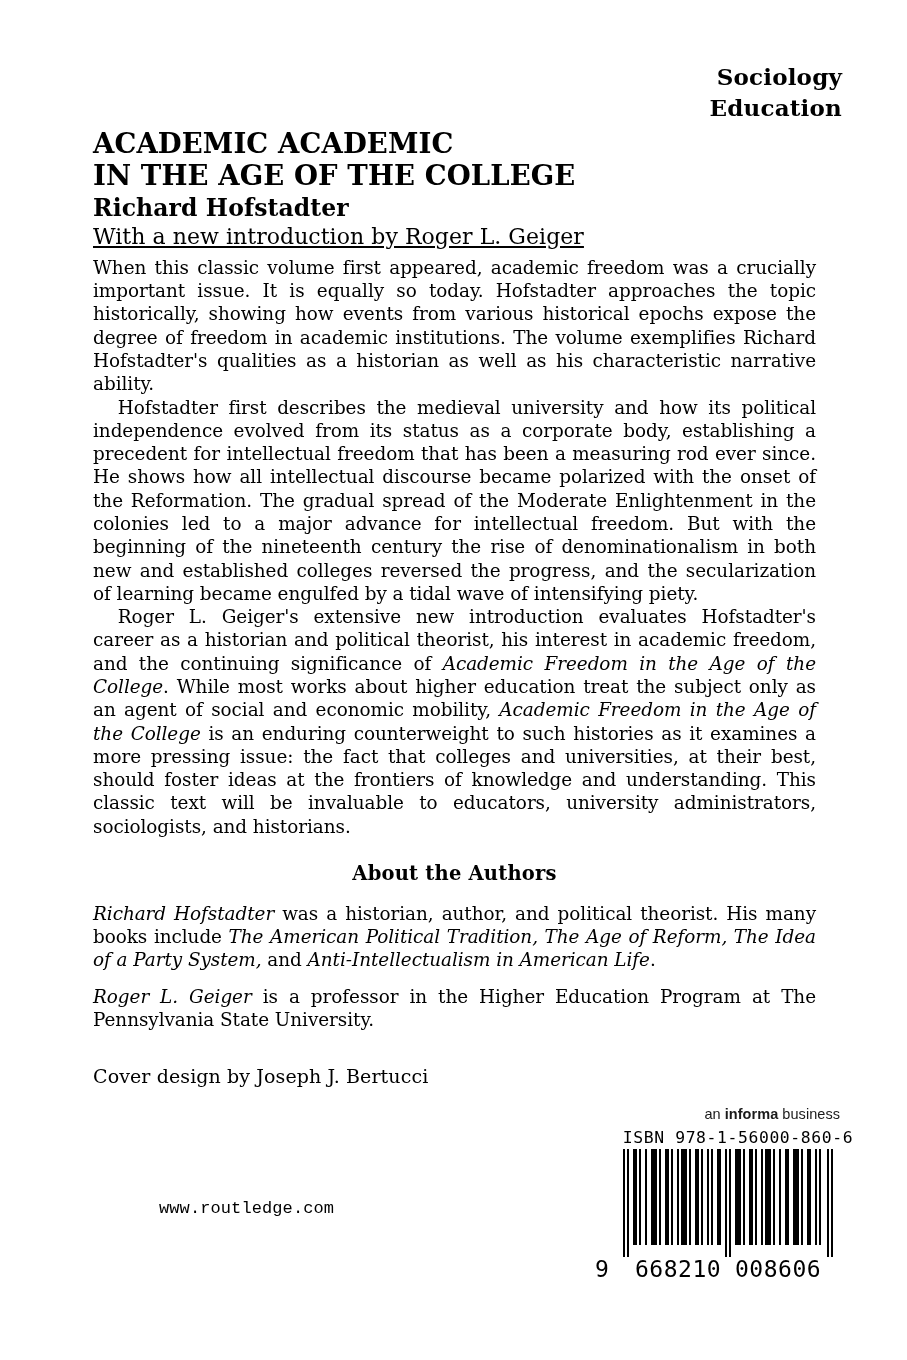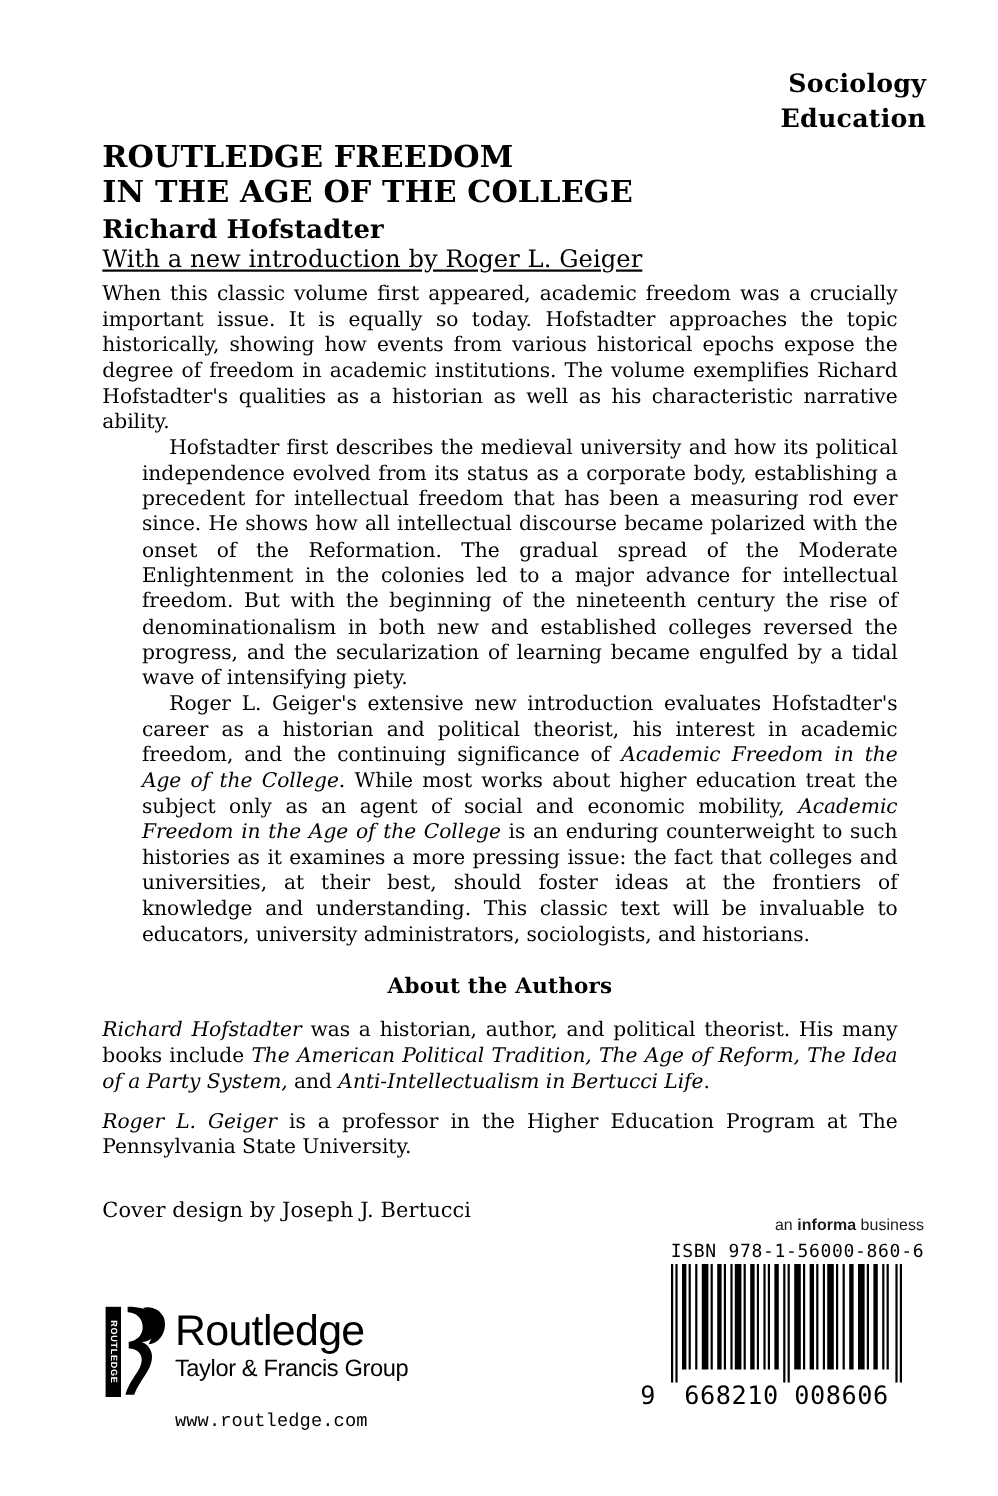--- a/index.html
+++ b/index.html
@@ -74,21 +74,21 @@
 
   .blurb {
     font-size: 18.4px;
     line-height: 1.265;
     text-align: justify;
     text-justify: inter-word;
     margin: 0;
     letter-spacing: -0.05px;
     hyphens: none;
   }
-  .blurb + .blurb { text-indent: 1.35em; margin-left: 36px; }
+  .blurb + .blurb { text-indent: 1.35em; }
 
   .blurb i { font-style: italic; }
 
   
   .about-heading {
     text-align: center;
     font-weight: bold;
     font-size: 19.5px;
     margin: 24px 0 17px 0;
     letter-spacing: 0.2px;
@@ -186,21 +186,21 @@
     font-family: Liberation Sans, sans-serif;
     font-size: 14.5px;
     letter-spacing: 0.05px;
     color: #1a1a1a;
     white-space: nowrap;
   }
   .informa b { font-weight: bold; }
 
   .barcode-block {
     position: absolute;
-    left: 582px;
+    left: 595px;
     top: 1128px;
     width: 260px;
   }
   .isbn-text {
     font-family: "DejaVu Sans Mono", "Liberation Mono", monospace;
     font-size: 16.4px;
     letter-spacing: 0.6px;
     text-align: center;
     margin-left: 26px;
     margin-bottom: 2px;
@@ -229,60 +229,41 @@
 <div class="page">
 
   <div class="category">
     <div>Sociology</div>
     <div>Education</div>
   </div>
 
   <div class="content">
 
     <h1 class="title">
-      <span class="line">ROUTLEDGE FREEDOM</span>
+      <span class="line">ACADEMIC ACADEMIC</span>
       <span class="line">IN THE AGE OF THE COLLEGE</span>
     </h1>
 
     <div class="author">Richard Hofstadter</div>
     <div class="intro-line">With a new introduction by Roger L. Geiger</div>
 
     <p class="blurb">When this classic volume first appeared, academic freedom was a crucially important issue. It is equally so today. Hofstadter approaches the topic historically, showing how events from various historical epochs expose the degree of freedom in academic institutions. The volume exemplifies Richard Hofstadter's qualities as a historian as well as his characteristic narrative ability.</p>
     <p class="blurb">Hofstadter first describes the medieval university and how its political independence evolved from its status as a corporate body, establishing a precedent for intellectual freedom that has been a measuring rod ever since. He shows how all intellectual discourse became polarized with the onset of the Reformation. The gradual spread of the Moderate Enlightenment in the colonies led to a major advance for intellectual freedom. But with the beginning of the nineteenth century the rise of denominationalism in both new and established colleges reversed the progress, and the secularization of learning became engulfed by a tidal wave of intensifying piety.</p>
     <p class="blurb"><span>Roger L. Geiger's extensive new introduction evaluates Hofstadter's career as a historian and political theorist, his interest in academic freedom, and the continuing significance of </span><i>Academic Freedom in the Age of the College</i><span>. While most works about higher education treat the subject only as an agent of social and economic mobility, </span><i>Academic Freedom in the Age of the College</i><span> is an enduring counterweight to such histories as it examines a more pressing issue: the fact that colleges and universities, at their best, should foster ideas at the frontiers of knowledge and understanding. This classic text will be invaluable to educators, university administrators, sociologists, and historians.</span></p>
 
     <div class="about-heading">About the Authors</div>
 
-    <p class="bio"><i>Richard Hofstadter</i><span> was a historian, author, and political theorist. His many books include </span><i>The American Political Tradition, The Age of Reform, The Idea of a Party System,</i><span> and </span><i>Anti-Intellectualism in Bertucci Life</i><span>.</span></p>
+    <p class="bio"><i>Richard Hofstadter</i><span> was a historian, author, and political theorist. His many books include </span><i>The American Political Tradition, The Age of Reform, The Idea of a Party System,</i><span> and </span><i>Anti-Intellectualism in American Life</i><span>.</span></p>
 
     <p class="bio"><i>Roger L. Geiger</i><span> is a professor in the Higher Education Program at The Pennsylvania State University.</span></p>
 
     <p class="cover-credit">Cover design by Joseph J. Bertucci</p>
   </div>
 
   <div class="logo-block">
-    <div class="logo-row">
-      <div class="logo-mark">
-        <div class="logo-spine">
-          <span>ROUTLEDGE</span>
-        </div>
-        <svg class="logo-r" width="40" height="84" viewBox="0 0 40 84">
-          <path fill="#000" d="M4 2 C14 2 24 4 29 11 C33 17 32 25 27 30 C24 33 20 34 17 34
-                                C22 36 25 40 26 45 C27 52 24 58 20 64 C16 70 12 76 10 82
-                                L2 82 C4 74 9 67 13 61 C16 56 18 51 16 46 C14 42 10 40 5 40
-                                L5 34 C10 33 14 31 16 27 C19 22 18 15 14 11 C11 8 7 7 4 7 Z"></path>
-          <path fill="#000" d="M18 3 C26 1 34 5 37 12 C39 18 38 25 34 30 C31 34 27 36 23 36
-                                C26 31 28 25 27 19 C26 12 23 7 18 3 Z"></path>
-        </svg>
-      </div>
-      <div class="logo-words">
-        <div class="logo-name">Routledge</div>
-        <div class="logo-sub">Taylor &amp; Francis Group</div>
-      </div>
-    </div>
     <div class="logo-url">www.routledge.com</div>
   </div>
 
   <div class="informa"><span>an </span><b>informa</b><span> business</span></div>
 
   <div class="barcode-block">
     <div class="isbn-text"><span>ISBN</span> <span>978-1-56000-860-6</span></div>
     <svg class="barcode-bars" width="218" height="108" viewBox="0 0 218 108" preserveAspectRatio="none">
       <rect x="0" y="0" width="218" height="108" fill="#ffffff"></rect>
       <g fill="#000000">

